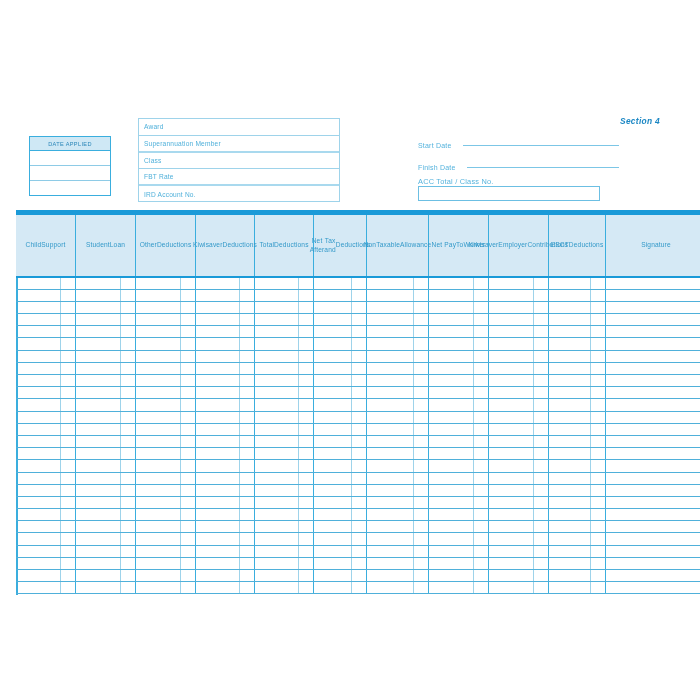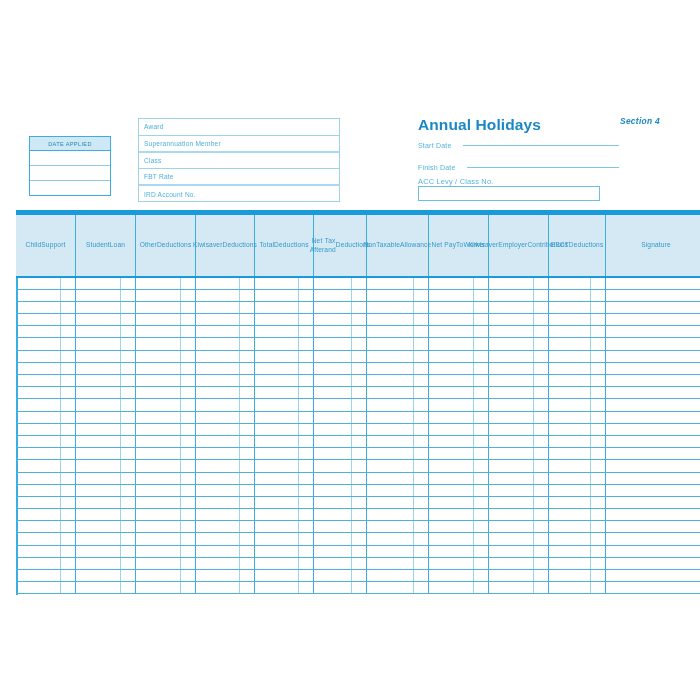--- a/index.html
+++ b/index.html
@@ -238,34 +238,33 @@
   </div>
 
   <div id="award-box">
     <div class="aw-row">Award</div>
     <div class="aw-row thick">Superannuation Member</div>
     <div class="aw-row">Class</div>
     <div class="aw-row thick">FBT Rate</div>
     <div class="aw-row">IRD Account No.</div>
   </div>
 
-  <div id="annual-holidays-title">Annual Holidays</div>
   <div id="section-label">Section 4</div>
 
   <div class="field-line-row" id="start-date-row">
     <span class="fl-label">Start Date</span>
     <span class="fl-rule"></span>
   </div>
 
   <div class="field-line-row" id="finish-date-row">
     <span class="fl-label">Finish Date</span>
     <span class="fl-rule"></span>
   </div>
 
-  <div id="acc-levy-label">ACC Levy / Class No.</div>
+  <div id="acc-levy-label">ACC Total / Class No.</div>
   <input id="acc-levy-input" type="text" placeholder="" style="">
 
   <div id="ledger-table">
     <div id="ledger-topbar"></div>
     <div id="ledger-left-border"></div>
     <div id="ledger-header">
         <div class="hdr-cell" style="width: 60px; flex: 0 0 60px;">
           <div>Child</div>
           <div>Support</div>
         </div>

